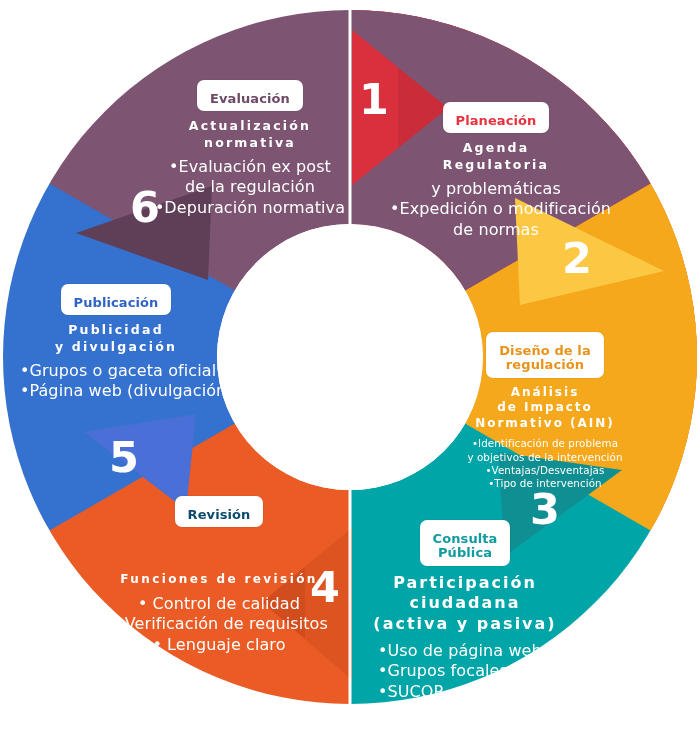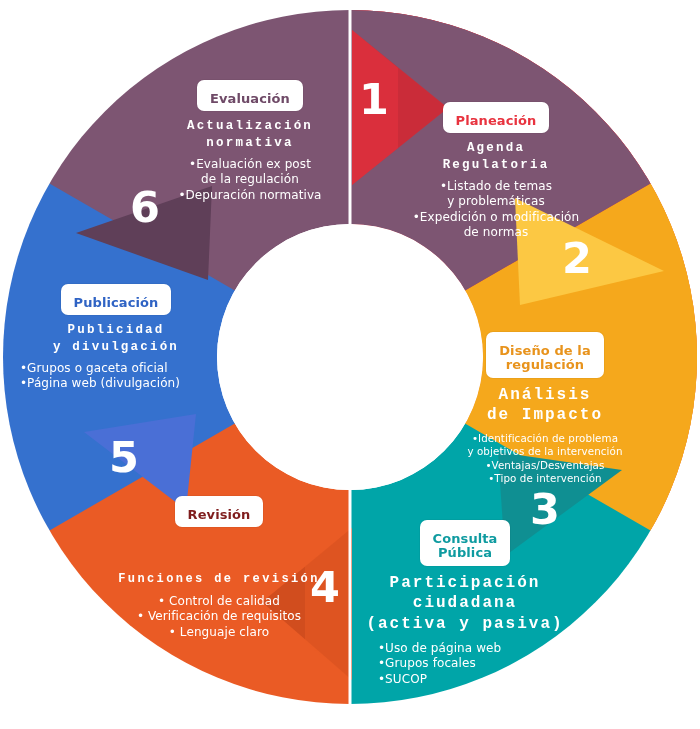--- a/index.html
+++ b/index.html
@@ -34,25 +34,24 @@
     line-height:1.1;
     letter-spacing:.1px;
     box-shadow:0 0 0 1px rgba(0,0,0,.04);
   }
   .subtitle{
     margin-top:7px;
     font-weight:bold;
     font-size:12.5px;
     letter-spacing:2.2px;
     line-height:1.3;
-    font-family:Liberation Mono, monospace;
   }
   .bullets{
     margin-top:6px;
-    font-size:12px;
+    font-size:16px;
     line-height:1.28;
     letter-spacing:.1px;
   }
   .bullets .b{white-space:nowrap;}
   .dot{letter-spacing:0;}
 
   
   .num{
     position:absolute;
     color:#ffffff;
@@ -61,21 +60,21 @@
     line-height:1;
     pointer-events:none;
     font-family:"DejaVu Sans","Liberation Sans",sans-serif;
   }
 
   
   .t-eval{color:#6f4a67;}
   .t-plan{color:#e8333f;}
   .t-dise{color:#e8931c;margin-top:16px;}
   .t-cons{color:#0f9ba0;}
-  .t-revi{color:#7f1d1d;}
+  .t-revi{color:#0c4a6e;}
   .t-publ{color:#2f63c4;}
 </style>
 </head>
 <body>
 
 <div id="diagram">
 
   <svg id="wheel" viewBox="0 0 700 729">
     <defs>
 
@@ -159,35 +158,35 @@
     </div>
   </div>
 
   <div class="seg-text" style="left:390px;top:102px;width:212px;">
     <div class="title-chip t-plan">Planeación</div>
     <div class="subtitle">
       <div>Agenda</div>
       <div>Regulatoria</div>
     </div>
     <div class="bullets">
-      <div class="b"><span class="dot">•</span><span>Listado de temas</span></div>
       <div class="b"><span>y problemáticas</span></div>
       <div class="b"><span class="dot">•</span><span>Expedición o modificación</span></div>
       <div class="b"><span>de normas</span></div>
     </div>
   </div>
 
   <div class="seg-text" style="left:425px;top:316px;width:240px;">
     <div class="title-chip t-dise">
       <div>Diseño de la</div>
       <div>regulación</div>
     </div>
-    <div class="subtitle" style="font-size:16px;letter-spacing:2px;">
+    <div class="subtitle" style="font-size:12px;letter-spacing:2px;">
       <div>Análisis</div>
       <div>de Impacto</div>
+      <div>Normativo (AIN)</div>
     </div>
     <div class="bullets" style="font-size:10.3px;">
       <div class="b"><span class="dot">•</span><span>Identificación de problema</span></div>
       <div class="b"><span>y objetivos de la intervención</span></div>
       <div class="b"><span class="dot">•</span><span>Ventajas/Desventajas</span></div>
       <div class="b"><span class="dot">•</span><span>Tipo de intervención</span></div>
     </div>
   </div>
 
   <div class="seg-text" style="left:360px;top:520px;width:210px;">

